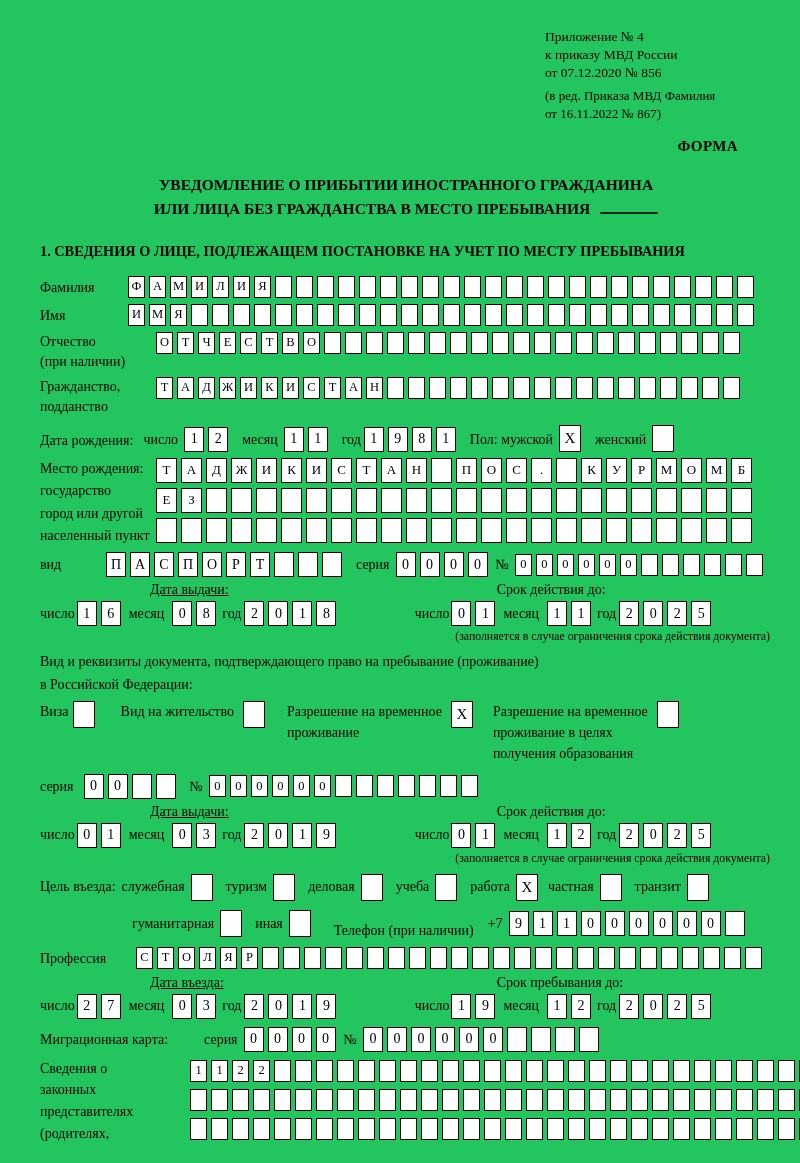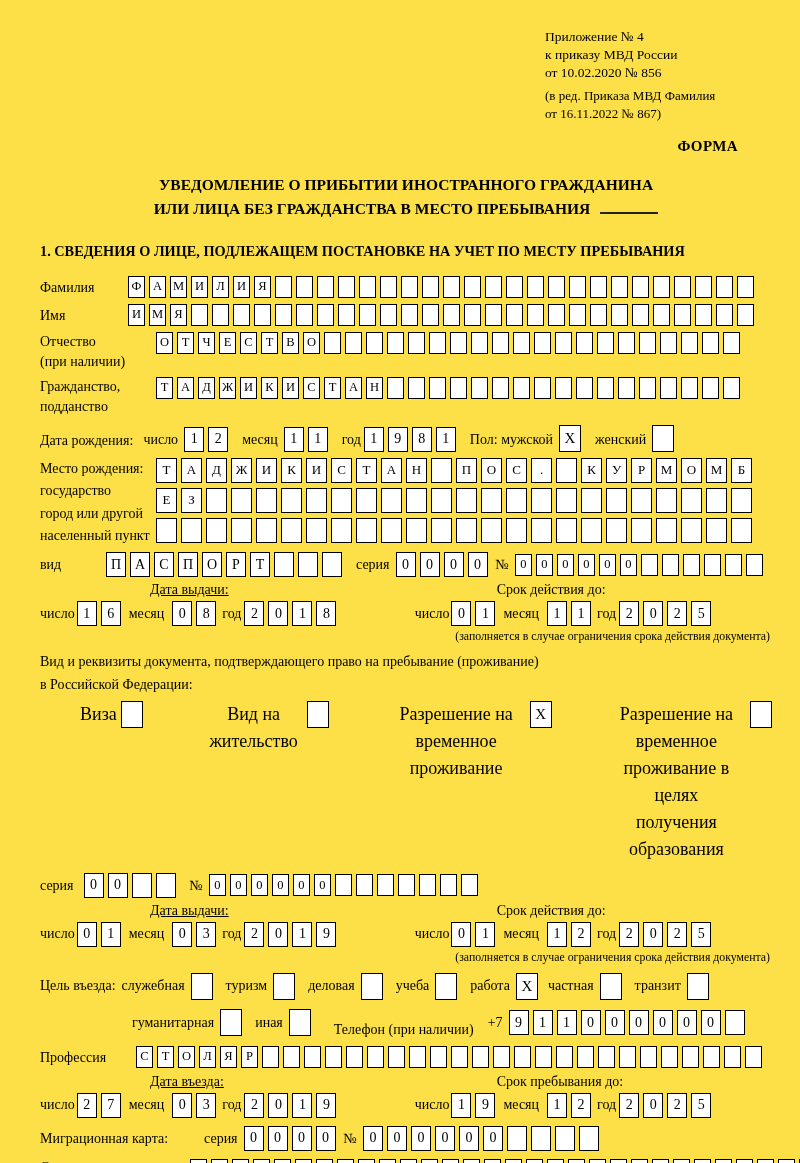--- a/index.html
+++ b/index.html
@@ -1,18 +1,18 @@
 <!DOCTYPE html>
 <html><head>
 <meta charset="utf-8">
 <style>
   html,body{margin:0;padding:0;background:#fff;color:#000;
     font-family:"Liberation Serif","DejaVu Serif",serif;}
   .page{width:800px;height:1163px;box-sizing:border-box;padding:28px 28px 0 40px;
-    position:relative;overflow:hidden;background:#fde047;}
+    position:relative;overflow:hidden;background:#22c55e;}
   
   .apx{width:215px;margin-left:auto;margin-right:12px;font-size:13.5px;line-height:1.32;}
   .apx .g2{margin-top:6px;font-size:13px;}
   .forma{text-align:right;font-weight:bold;font-size:15px;margin:16px 34px 0 0;letter-spacing:.4px;}
   .title{margin-top:18px;text-align:center;font-weight:bold;font-size:15.5px;line-height:1.55;}
   .t-underline{display:inline-block;width:58px;border-bottom:2px solid #222;height:2px;margin-left:10px;}
   .sec{margin-top:22px;font-weight:bold;font-size:14.3px;}
   
   .area{margin-top:16px;font-size:14px;}
   .frow{display:flex;align-items:flex-start;margin-bottom:5px;}
@@ -37,42 +37,42 @@
   .dcol.right{width:54%;}
   .dhead{font-size:14px;margin-bottom:3px;}
   .dhead.left{padding-left:110px;text-decoration:underline;}
   .dhead.right{padding-left:120px;}
   .dline{display:flex;align-items:center;}
   .dnote{font-size:11.8px;margin-top:3px;text-align:right;padding-right:2px;}
   
   .intro{font-size:14px;line-height:1.65;margin-top:6px;}
   .opts{display:flex;align-items:flex-start;margin-top:4px;}
   .opt{display:flex;align-items:flex-start;}
-  .opt-lbl{font-size:18px;line-height:1.5;text-align:center;margin-left:40px;}
+  .opt-lbl{font-size:14px;line-height:1.5;}
   .opt .cells{margin-left:9px;margin-top:0;}
   
   .pline{display:flex;align-items:center;margin-top:8px;flex-wrap:nowrap;}
   .pitem{display:flex;align-items:center;}
   .pitem .cells{margin-left:6px;}
   .pitem{margin-right:13px;}
   .indent90{margin-left:92px;}
   
   .reps{display:flex;margin-top:6px;}
   .rep-lbl{width:150px;flex:0 0 auto;font-size:14px;line-height:1.55;}
   .mt2{margin-top:2px;} .mt6{margin-top:6px;} .mt8{margin-top:8px;}
 </style>
 </head>
 <body>
 
 <div class="page">
 
   <div class="apx">
     <div>Приложение № 4</div>
     <div>к приказу МВД России</div>
-    <div>от 10.02.2020 № 856</div>
+    <div>от 07.12.2020 № 856</div>
     <div class="g2">
       <div>(в ред. Приказа МВД Фамилия</div>
       <div>от 16.11.2022 № 867)</div>
     </div>
   </div>
   <div class="forma">ФОРМА</div>
 
   <div class="title">
     <div>УВЕДОМЛЕНИЕ О ПРИБЫТИИ ИНОСТРАННОГО ГРАЖДАНИНА</div>
     <div><span>ИЛИ ЛИЦА БЕЗ ГРАЖДАНСТВА В МЕСТО ПРЕБЫВАНИЯ</span><span class="t-underline"></span></div>

